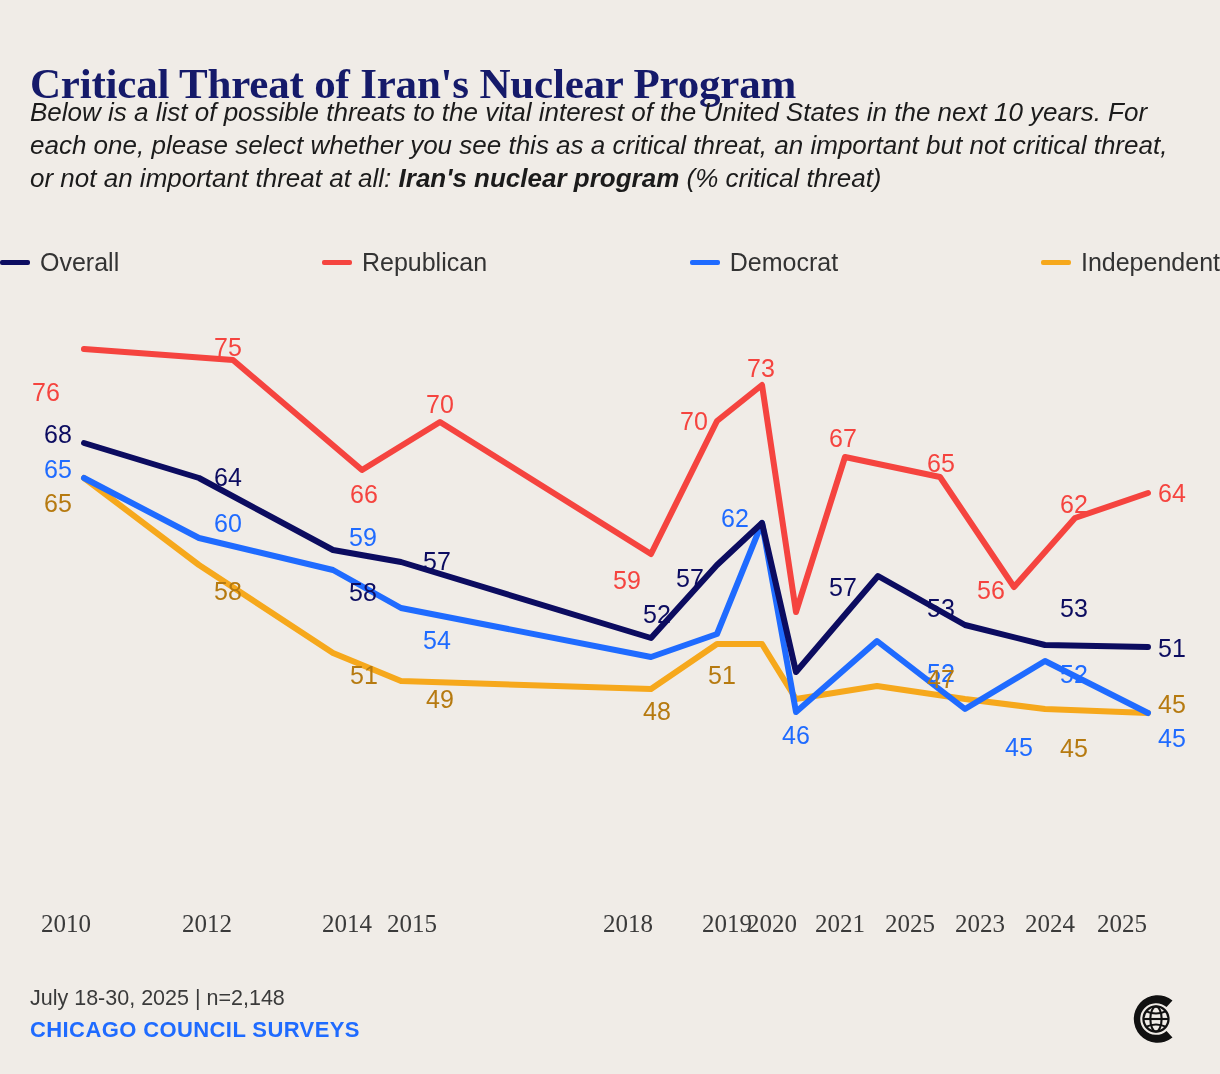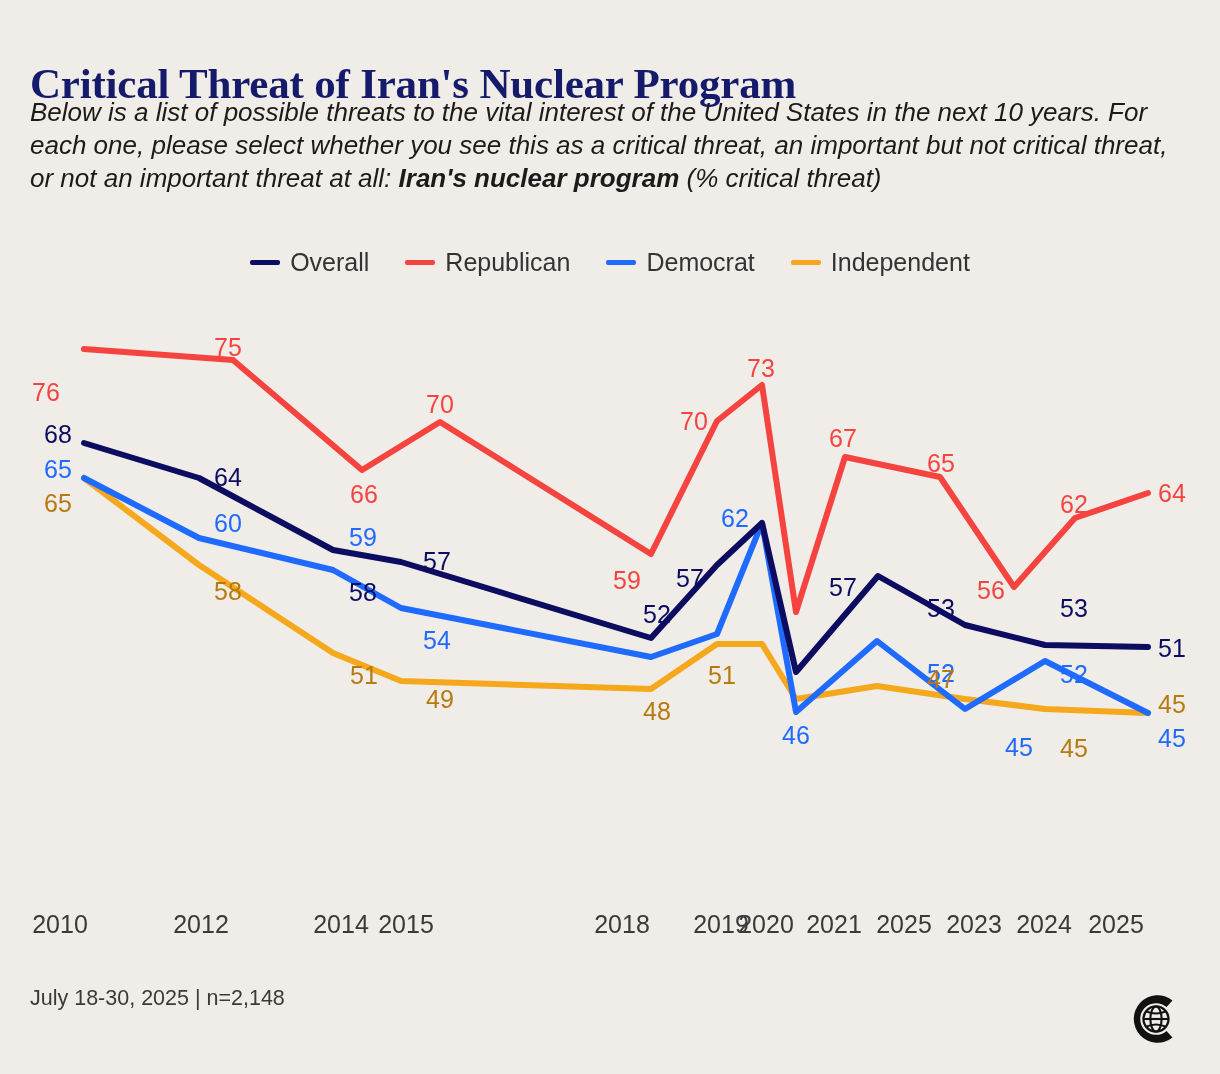--- a/index.html
+++ b/index.html
@@ -44,21 +44,21 @@
   .chart-subtitle b {
     font-weight: bold;
     font-style: italic;
   }
   .legend {
     position: absolute;
     left: 0;
     top: 248px;
     width: 1220px;
     display: flex;
-    justify-content: center;
+    justify-content: space-between;
     align-items: center;
     gap: 36px;
   }
   .legend-item {
     display: flex;
     align-items: center;
     gap: 10px;
   }
   .legend-swatch {
     width: 30px;
@@ -73,24 +73,25 @@
   .plot {
     position: absolute;
     left: 0;
     top: 0;
     width: 1220px;
     height: 1074px;
     pointer-events: none;
   }
   .axis-labels {
     position: absolute;
-    left: 2px;
+    left: 8px;
     top: 910px;
     width: 1016px;
     height: 40px;
+    font-family: Liberation Serif, serif;
   }
   .axis-tick {
     position: absolute;
     font-size: 25px;
     color: #3a3a3a;
     transform: translateX(-50%);
     white-space: nowrap;
   }
   .dlabel {
     position: absolute;
@@ -168,20 +169,21 @@
       <div class="axis-tick" style="left: 696px; margin-left: 23px;">2019</div>
       <div class="axis-tick" style="left: 764px; text-align: center;">2020</div>
       <div class="axis-tick" style="left: 832px;">2021</div>
       <div class="axis-tick" style="left: 902px;">2025</div>
       <div class="axis-tick" style="left: 972px;">2023</div>
       <div class="axis-tick" style="left: 1042px;">2024</div>
       <div class="axis-tick" style="left: 1114px;">2025</div>
     </div>
 
   <div class="footer-note">July 18-30, 2025 | n=2,148</div>
+  <div class="footer-brand">CHICAGO COUNCIL SURVEYS</div>
 
   <svg class="logo" viewBox="0 0 100 100">
     <path d="M78 22 A36 36 0 1 0 78 78 L69 68 A24 24 0 1 1 69 32 Z" fill="#111111"></path>
     <circle cx="53" cy="50" r="19" fill="none" stroke="#111111" stroke-width="3.4"></circle>
     <ellipse cx="53" cy="50" rx="8.5" ry="19" fill="none" stroke="#111111" stroke-width="3.2"></ellipse>
     <line x1="34" y1="50" x2="72" y2="50" stroke="#111111" stroke-width="3.2"></line>
     <path d="M37.5 38 Q53 45.5 68.5 38" fill="none" stroke="#111111" stroke-width="3"></path>
     <path d="M37.5 62 Q53 54.5 68.5 62" fill="none" stroke="#111111" stroke-width="3"></path>
   </svg>
 

